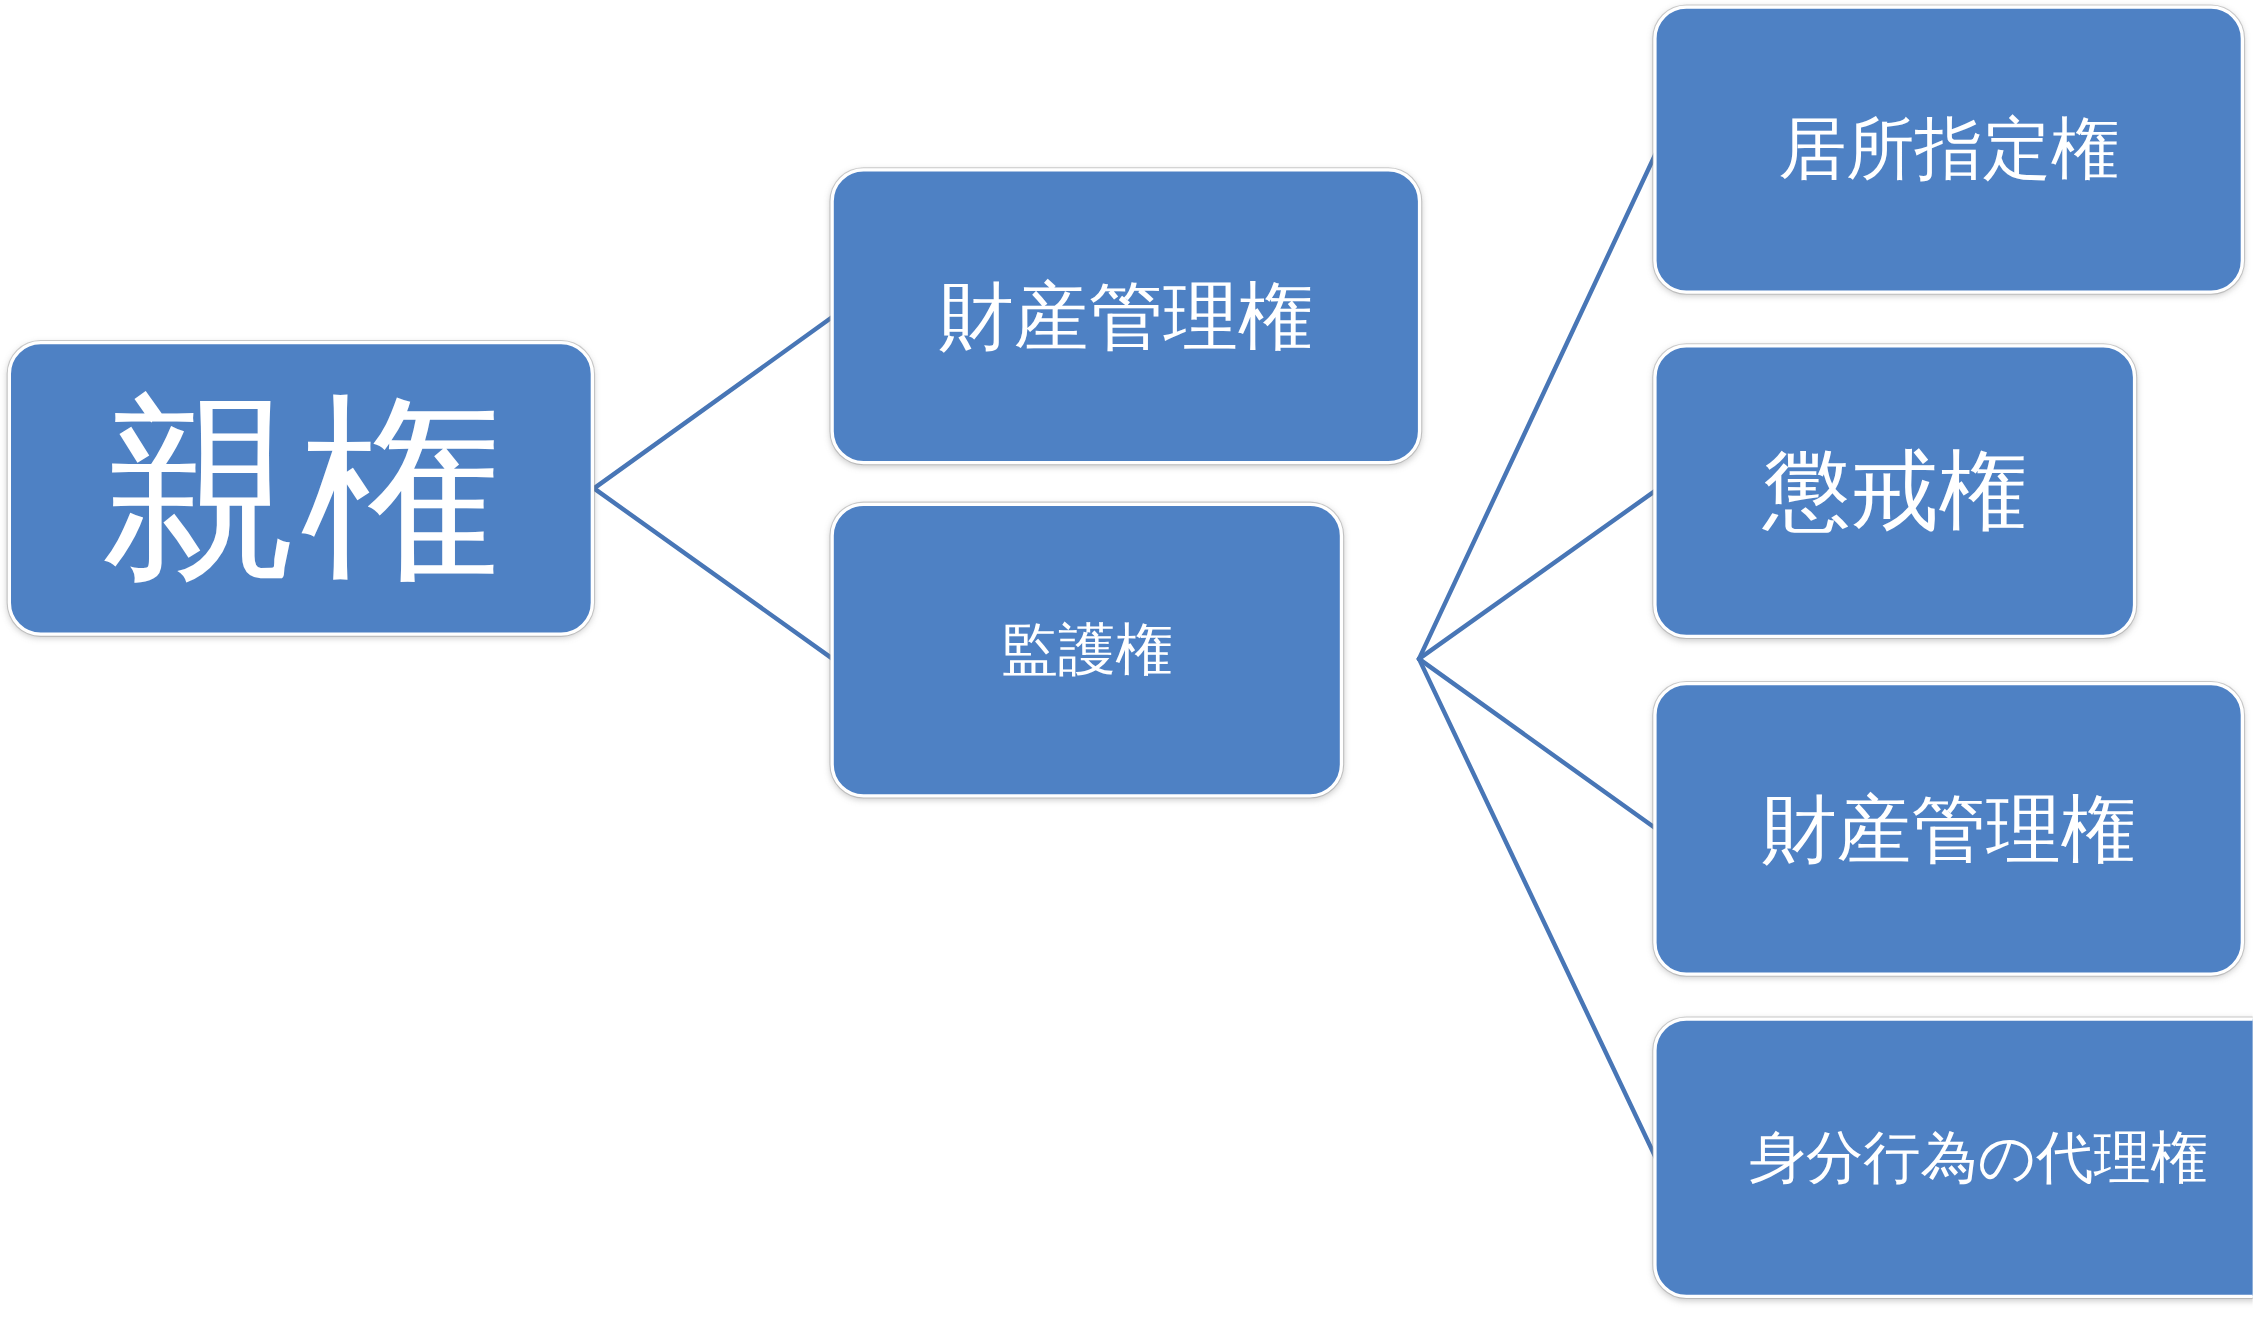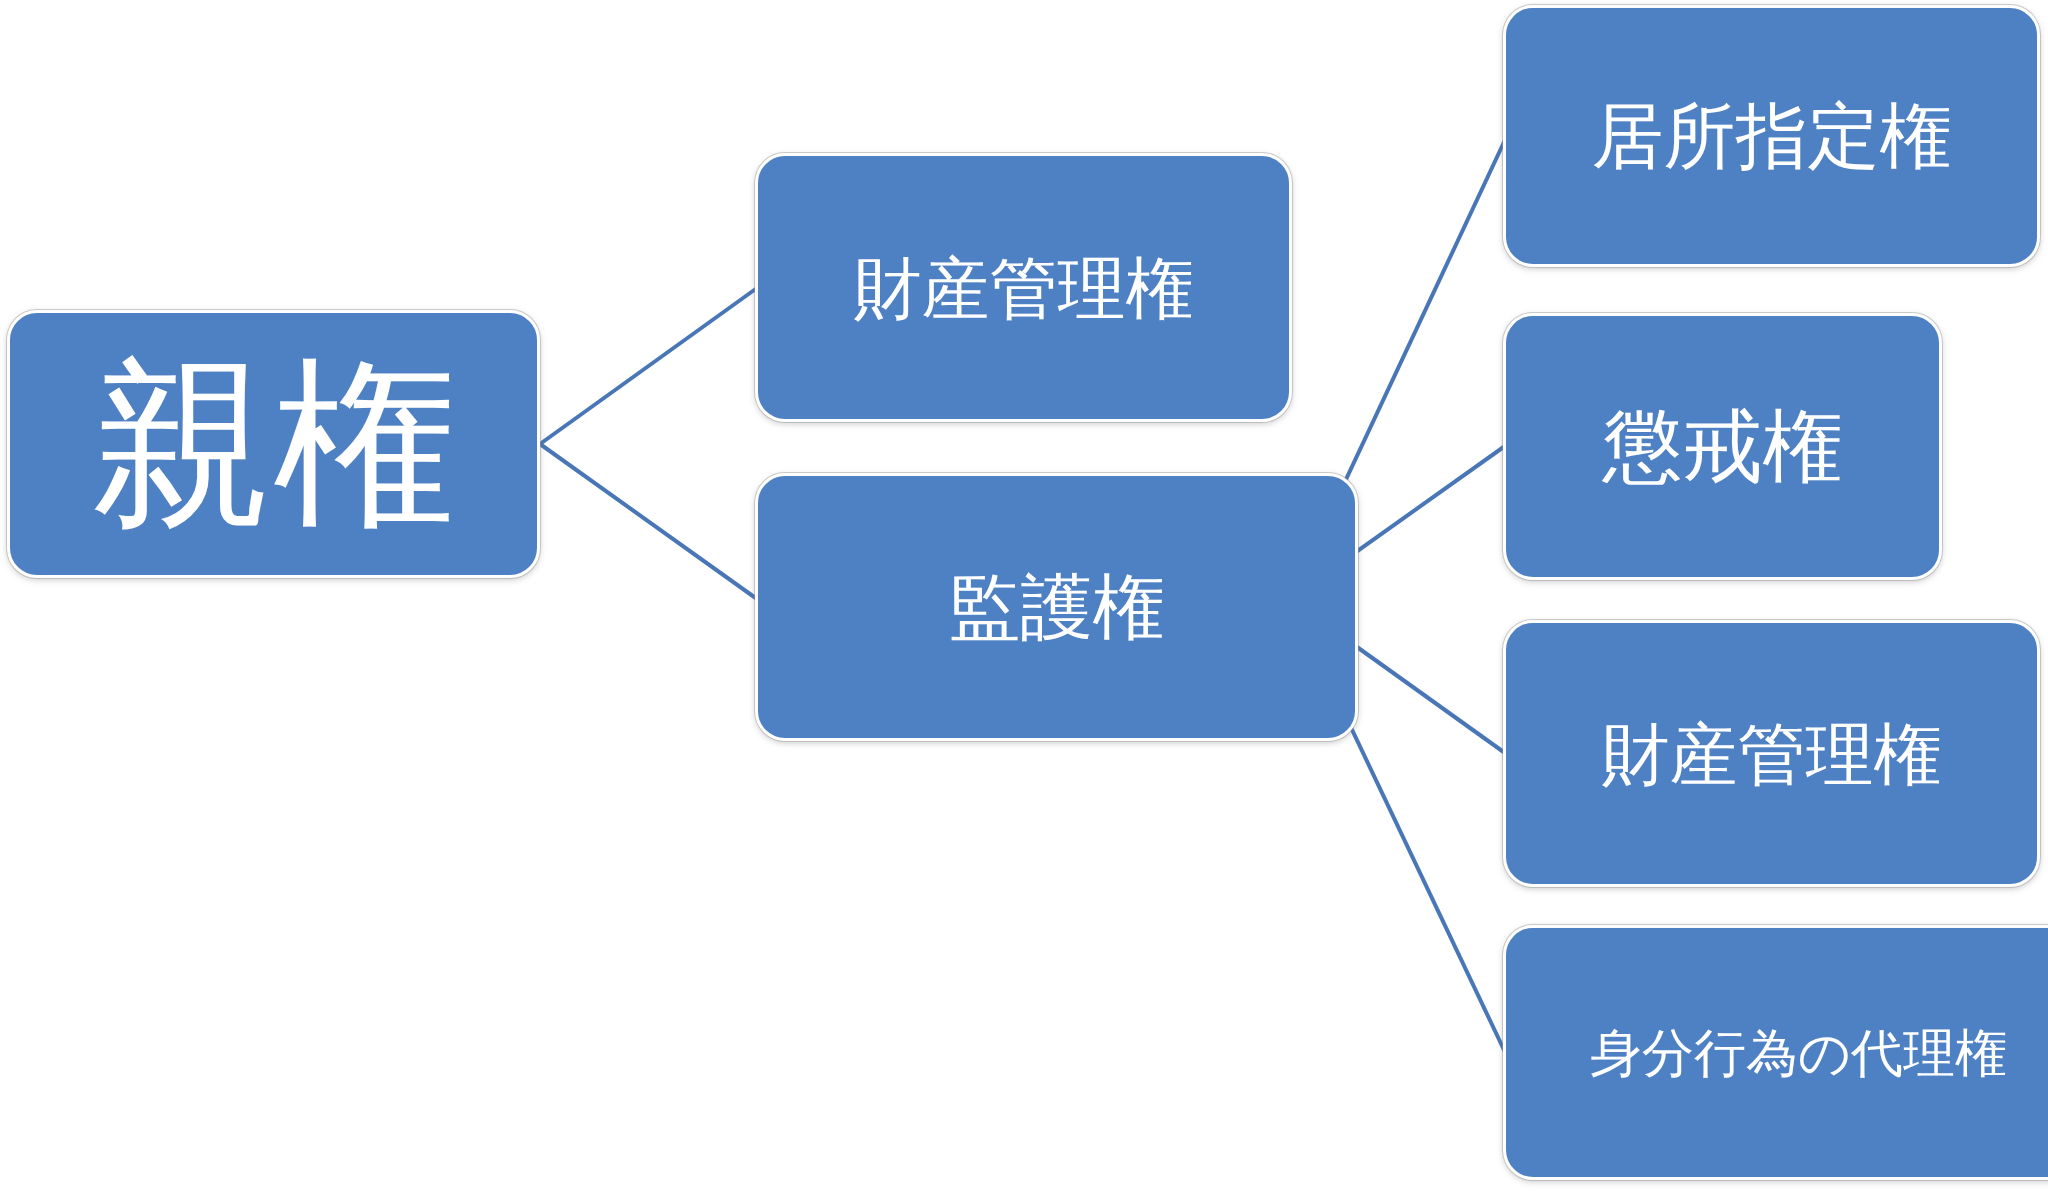--- a/index.html
+++ b/index.html
@@ -26,22 +26,22 @@
     box-shadow:0 0 0 1px rgba(150,150,150,0.45), 0 2px 6px rgba(110,110,110,0.35);
     display:flex;align-items:center;justify-content:center;
     color:var(--node-text);
     text-align:center;
     line-height:1;
     white-space:nowrap;
   }
   
   .node-shinken  {left:7px;    top:310px; width:533px; height:268px; font-size:182px;}
   .node-zaisan   {left:755px;  top:153px; width:537px; height:269px; font-size:68px;}
-  .node-kango    {left:755px;  top:473px; width:603px; height:268px; font-size:72px;}
-  .node-kyosho   {left:1503px; top:5px;   width:537px; height:262px; font-size:72px;}
+  .node-kango    {left:755px;  top:457px; width:466px; height:268px; font-size:52px;}
+  .node-kyosho   {left:1503px; top:5px;   width:537px; height:262px; font-size:62px;}
   .node-chokai   {left:1503px; top:313px; width:439px; height:267px; font-size:80px;}
   .node-shokugyo {left:1503px; top:620px; width:537px; height:267px; font-size:68px;}
   .node-mibun    {left:1503px; top:925px; width:591px; height:255px; font-size:52px;}
 </style>
 </head>
 <body>
 
 <div class="canvas">
 
   <svg class="edges" viewBox="0 0 2048 1199" aria-hidden="true">

